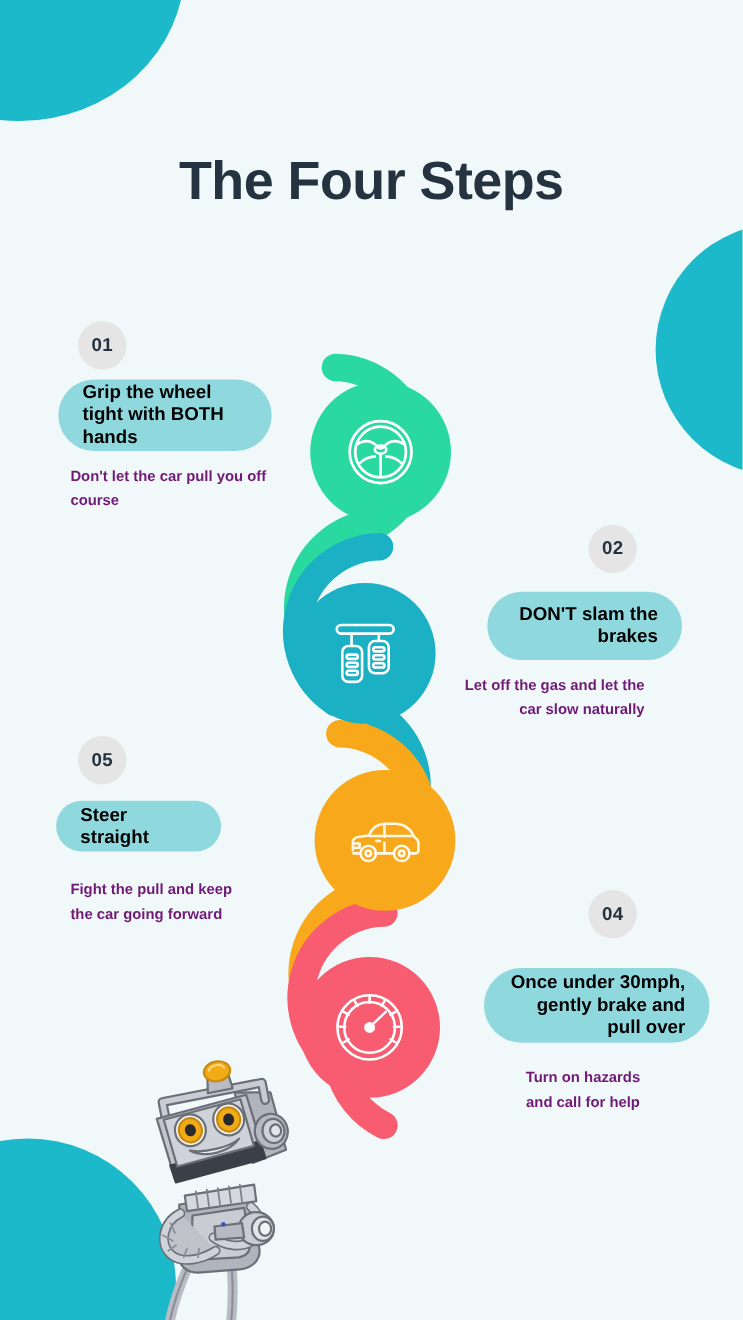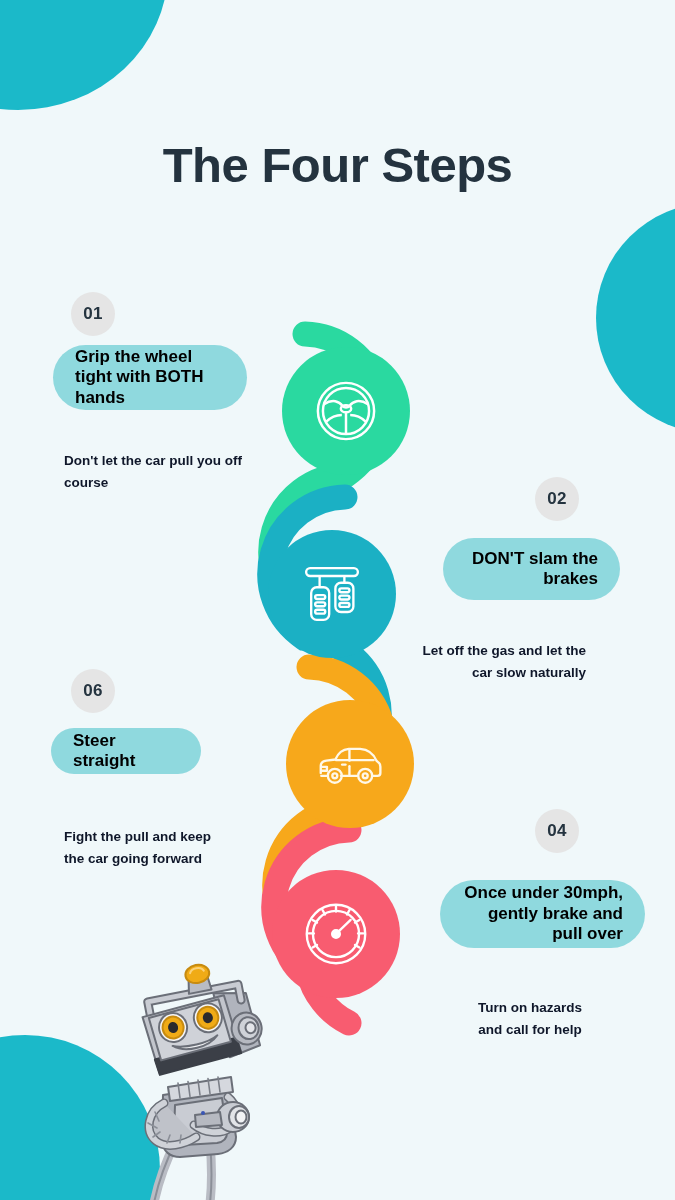--- a/index.html
+++ b/index.html
@@ -66,22 +66,21 @@
   .p2 { left:443px; top:538px; width:177px; height:62px; justify-content:flex-end; text-align:right; }
   .p3 { left:51px; top:728px; width:150px; height:46px; }
   .p4 { left:440px; top:880px; width:205px; height:68px; justify-content:center; text-align:right; }
 
   
   .sub {
     position:absolute;
     font-size:13.5px;
     font-weight:bold;
     line-height:1.6;
-    color:#0f172a;
-    margin-top:28px;
+    color:#701a75;
   }
   .s1 { left:64px; top:422px; width:205px; }
   .s2 { left:404px; top:612px; width:182px; text-align:right; }
   .s3 { left:64px; top:798px; width:150px; }
   .s4 { left:470px; top:969px; width:120px; text-align:center; }
 
   
   .title-wrap { position:absolute; left:0; top:140px; width:675px; text-align:center; }
   .title {
     font-size:49px; font-weight:bold; letter-spacing:-0.5px;
@@ -148,21 +147,21 @@
       <rect x="17" y="33" width="9" height="3.4" rx="1.7"></rect>
       <rect x="17" y="39.5" width="9" height="3.4" rx="1.7"></rect>
       <rect x="17" y="46" width="9" height="3.4" rx="1.7"></rect>
       <rect x="38.5" y="27" width="9" height="3.4" rx="1.7"></rect>
       <rect x="38.5" y="33.5" width="9" height="3.4" rx="1.7"></rect>
       <rect x="38.5" y="40" width="9" height="3.4" rx="1.7"></rect>
     </g>
   </svg>
 </div>
 
-<div class="badge b3">06</div>
+<div class="badge b3">05</div>
 <div class="pill p3">Steer straight</div>
 <div class="sub s3">Fight the pull and keep the car going forward</div>
 <div class="icon-circle c3">
   <svg viewBox="0 0 64 64">
     <g fill="none" stroke="#fff8e8" stroke-width="2.1" stroke-linejoin="round" stroke-linecap="round">
       <path d="M 6 40 L 6 33.5 C 6 31 8 29.5 11 29 L 19 28 C 21 23 25 19 31 18.5 L 41 18.5 C 48 19 53 23 55.5 29 L 56.5 30 C 58.5 31 59 32.5 59 34.5 L 59 40 C 59 41.5 58 42.5 56.5 42.5 L 52 42.5"></path>
       <path d="M 38.5 42.5 L 24 42.5"></path>
       <path d="M 11 42.5 L 6.5 42.5"></path>
       <circle cx="18.5" cy="42.5" r="6.2"></circle>
       <circle cx="18.5" cy="42.5" r="2.2"></circle>

